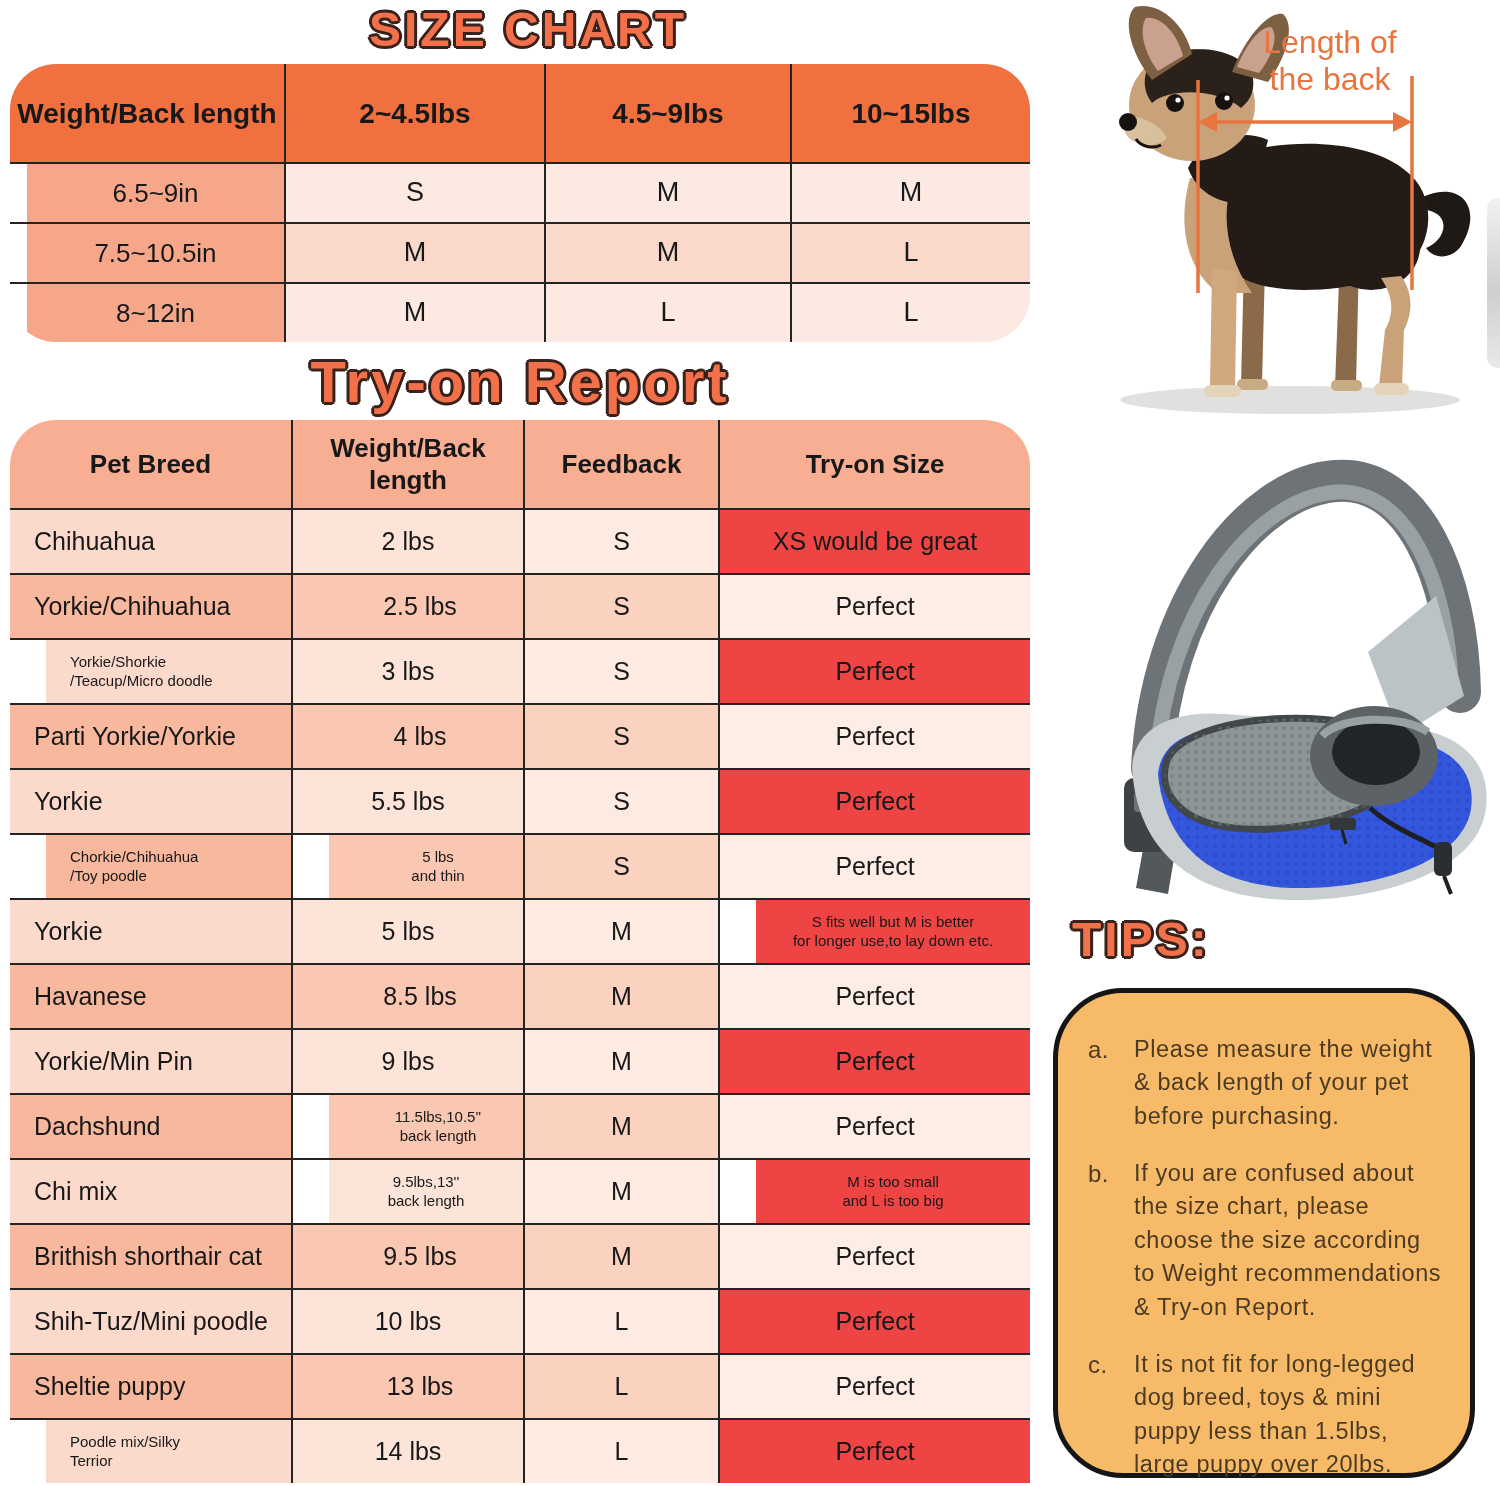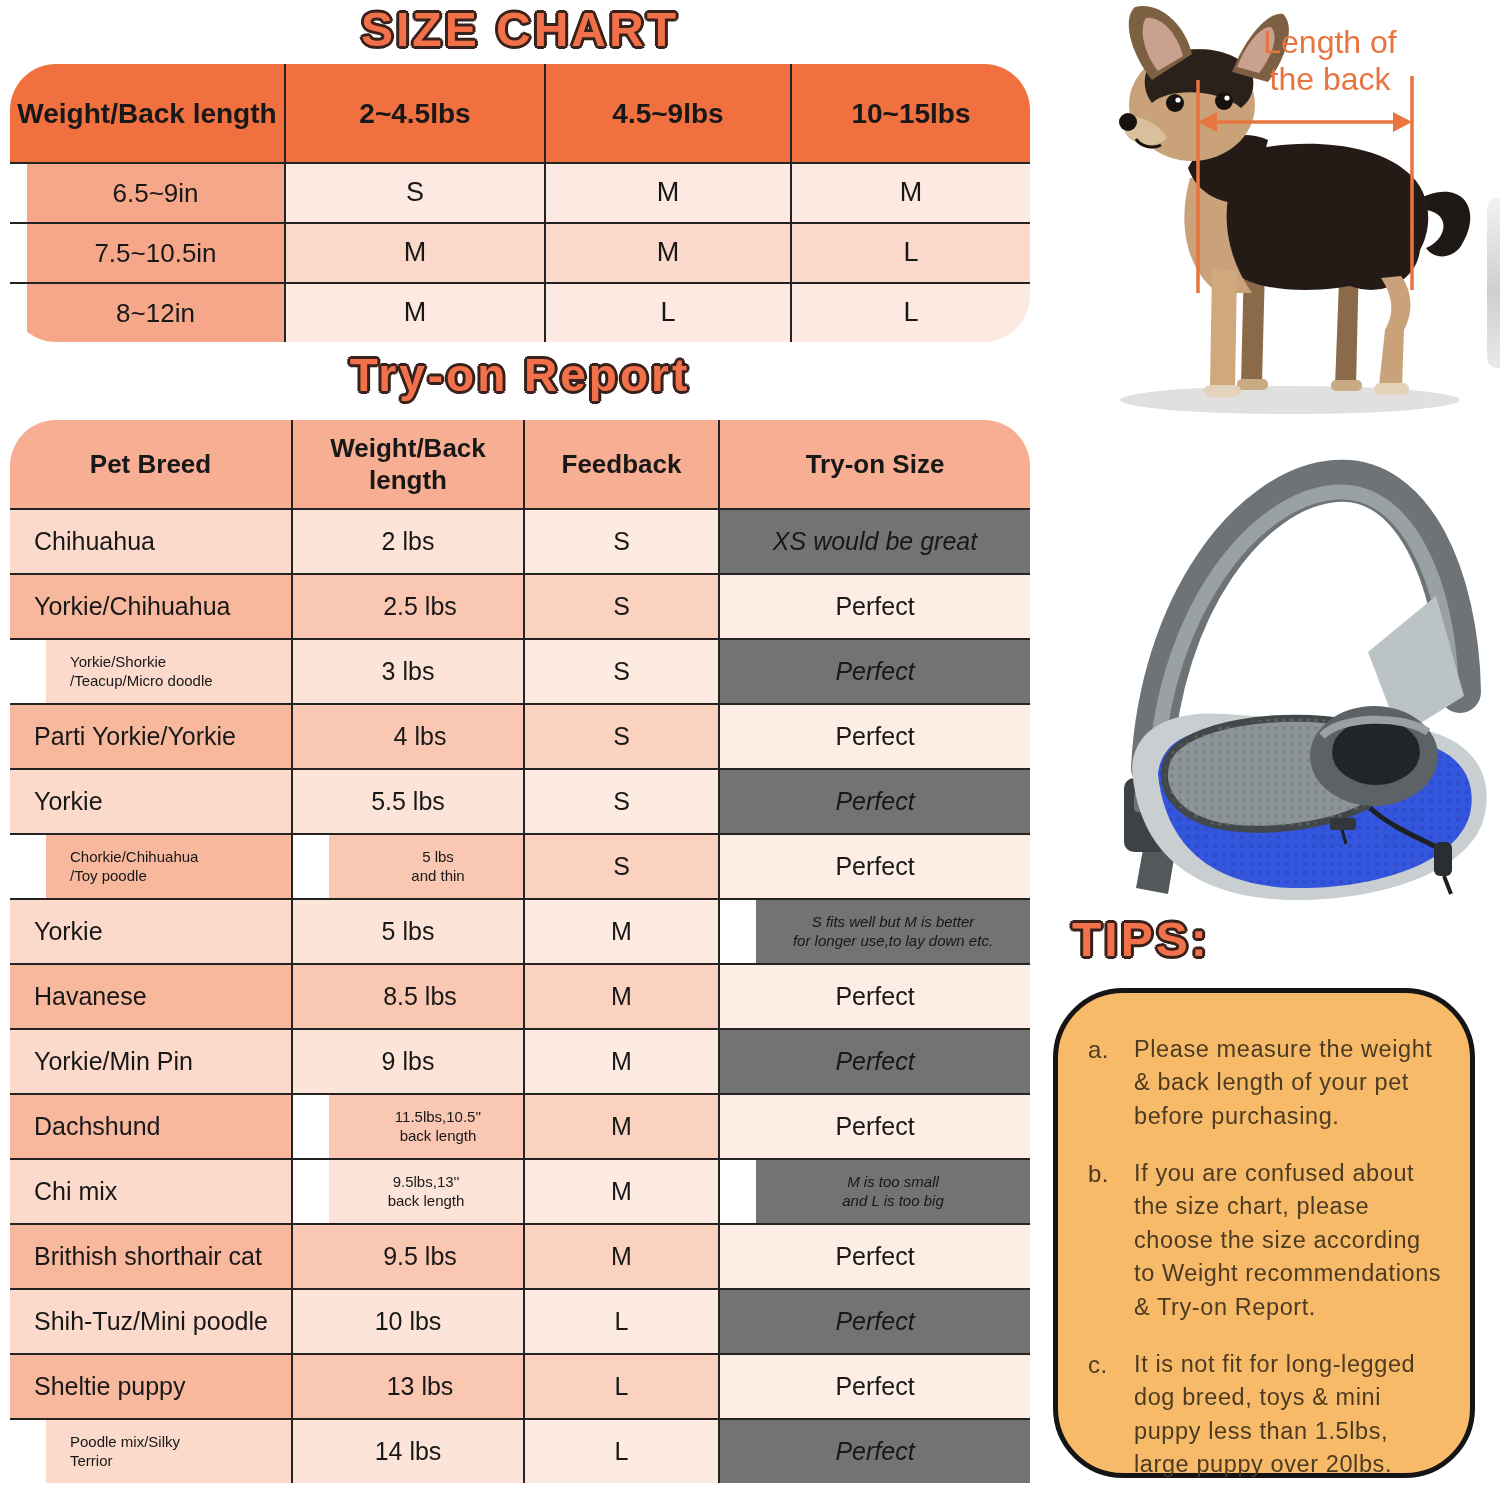--- a/index.html
+++ b/index.html
@@ -9,22 +9,22 @@
 
   
   .bubble {
     position:absolute; text-align:center; font-weight:800; letter-spacing:3px;
     color:var(--title_orange);
     text-shadow:-2px -2px 0 var(--title_outline), 2px -2px 0 var(--title_outline),
                 -2px 2px 0 var(--title_outline), 2px 2px 0 var(--title_outline),
                  0 -3px 0 var(--title_outline), 0 3px 0 var(--title_outline),
                 -3px 0 0 var(--title_outline), 3px 0 0 var(--title_outline);
   }
-  #size-title  { left:10px;  top:2px;   width:1020px; font-size:48px; }
-  #tryon-title { left:10px;  top:348px; width:1020px; font-size:46px; }
+  #size-title  { left:18px;  top:2px;   width:1020px; font-size:48px; }
+  #tryon-title { left:10px;  top:348px; width:1020px; font-size:58px; }
   #tips-title  { left:1072px; top:912px; width:240px; font-size:48px; text-align:left; }
 
   
   .tbl { position:absolute; overflow:hidden; }
   .row { display:grid; border-top:2px solid #232323; }
   .hrow { border-top:none; }
   .cell { display:flex; align-items:center; justify-content:center; text-align:center;
           color:#181818; white-space:pre-line; border-right:2px solid #232323;
           line-height:1.25; }
   .row .cell:last-child { border-right:none; }
@@ -44,21 +44,21 @@
   #tryon-table .row { grid-template-columns:283px 232px 195px 310px; height:65px; }
   #tryon-table .hrow { height:88px; }
   #tryon-table .hrow .cell { background:var(--tryon_header); font-weight:700; font-size:26px; }
   #tryon-table .trow .c0 { justify-content:flex-start; text-align:left; padding-left:24px;
                            font-size:24px; }
   #tryon-table .trow .cell { font-size:25px; }
   #tryon-table .trow .cell.ml { font-size:15px;margin-left:36px; }
   #tryon-table .trow.light .c0 { background:#FCDACB; }
   #tryon-table .trow.light .c1 { background:#FDE4D8; }
   #tryon-table .trow.light .c2 { background:#FDEAE0; }
-  #tryon-table .trow.light .c3 { background:#737373;font-style:italic; }
+  #tryon-table .trow.light .c3 { background:#ef4444; }
   #tryon-table .trow.dark  .c0 { background:#F8B89E; }
   #tryon-table .trow.dark  .c1 { background:#FAC7B2;padding-left:24px; }
   #tryon-table .trow.dark  .c2 { background:#FBD2C0; }
   #tryon-table .trow.dark  .c3 { background:#FDEDE5; }
 
   
   #dog-wrap { position:absolute; left:1040px; top:0; width:460px; height:420px; }
   #dog-label { position:absolute; left:1240px; top:24px; width:180px; text-align:center;
                color:var(--arrow_orange); font-size:32px; line-height:1.15; font-weight:500;
                white-space:pre-line; }

